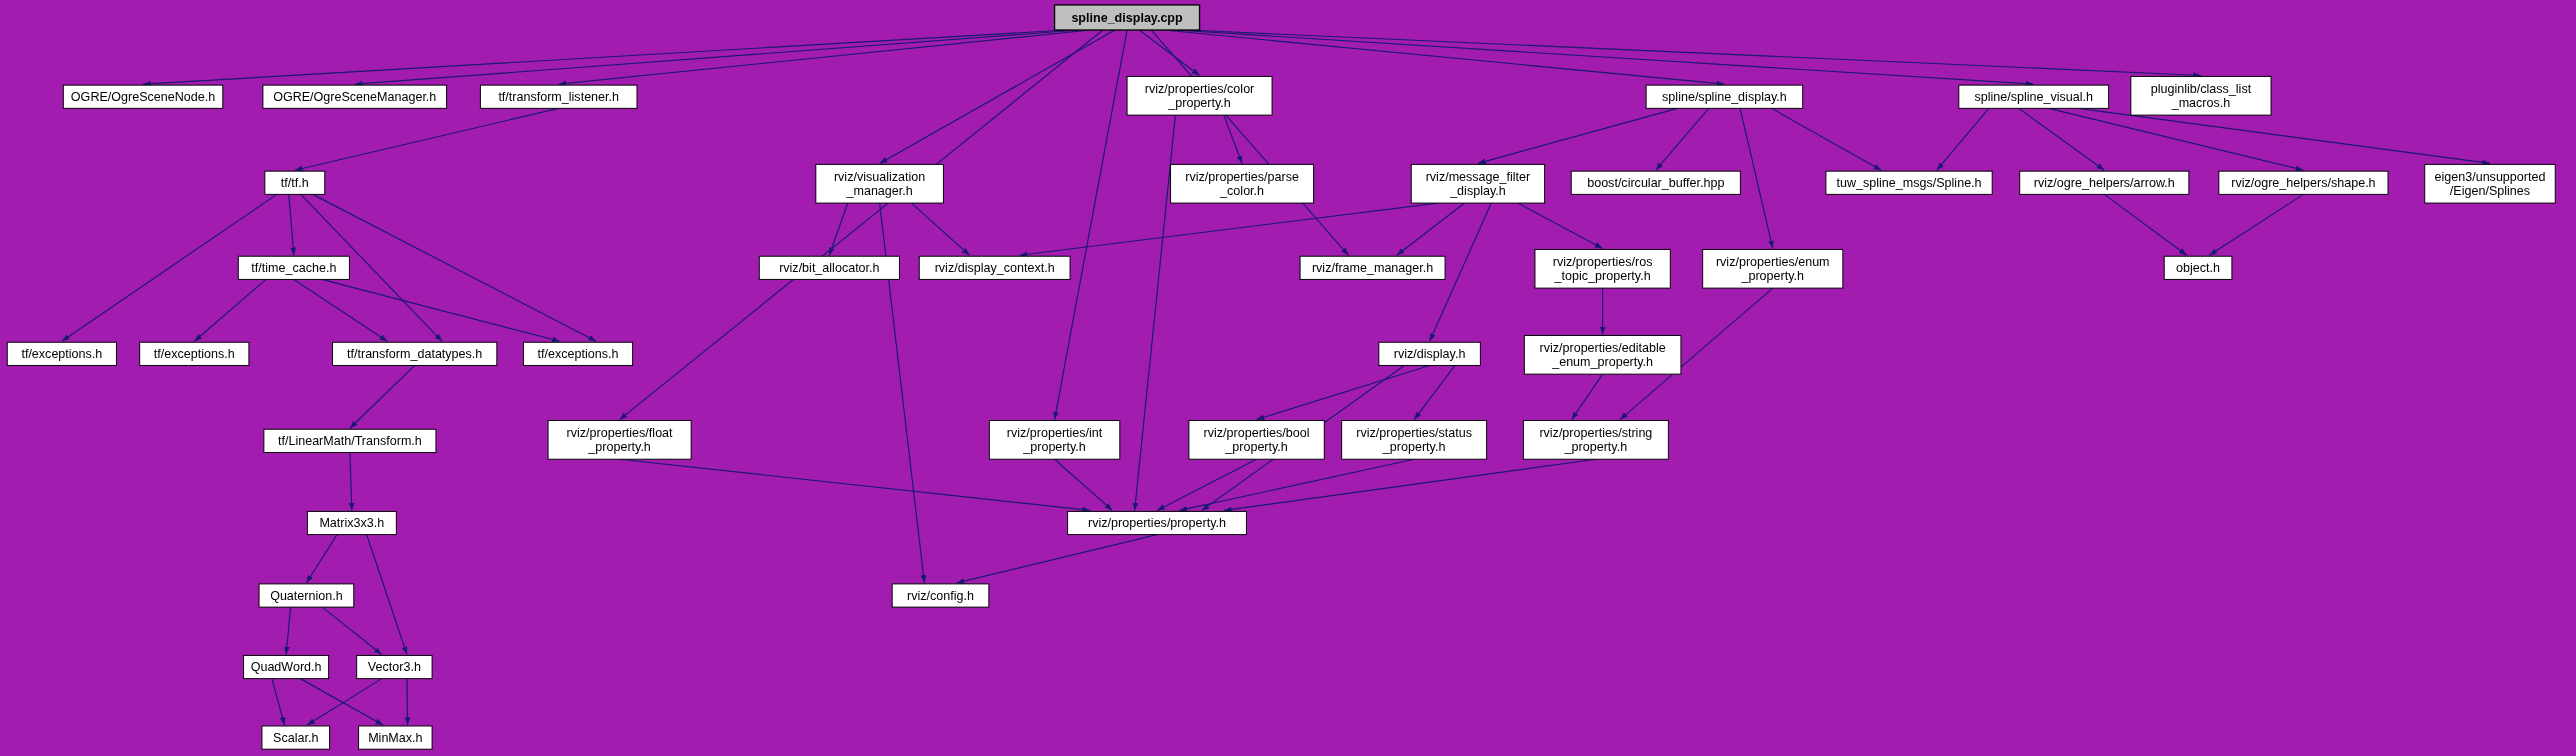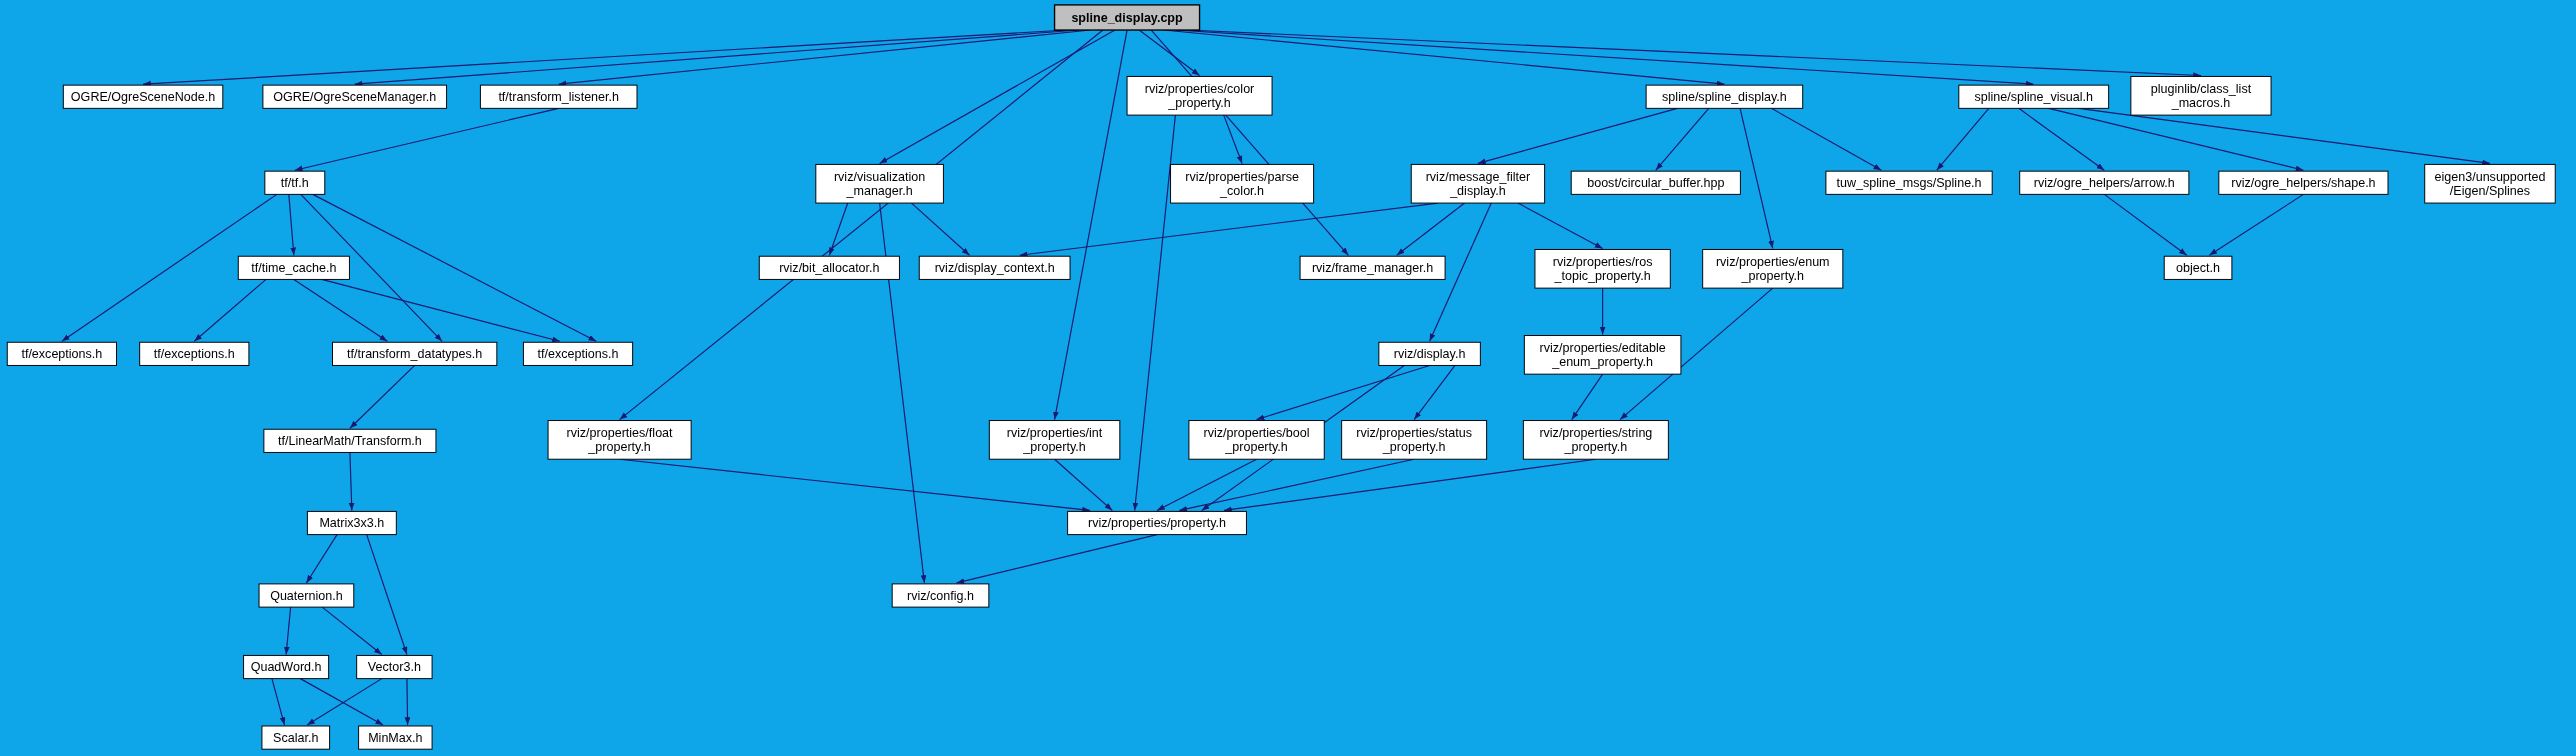--- a/index.html
+++ b/index.html
@@ -3,21 +3,21 @@
 <meta charset="utf-8">
 <style>
   html, body {
     margin: 0;
     padding: 0;
     background: #ffffff;
   }
   .graph-wrap {
     width: 2576px;
     height: 757px;
-    background: #0ea5e9;
+    background: #a21caf;
     overflow: hidden;
   }
   svg text {
     font-family: "Liberation Sans", sans-serif;
     fill: #000000;
   }
 </style>
 </head>
 <body>
 

